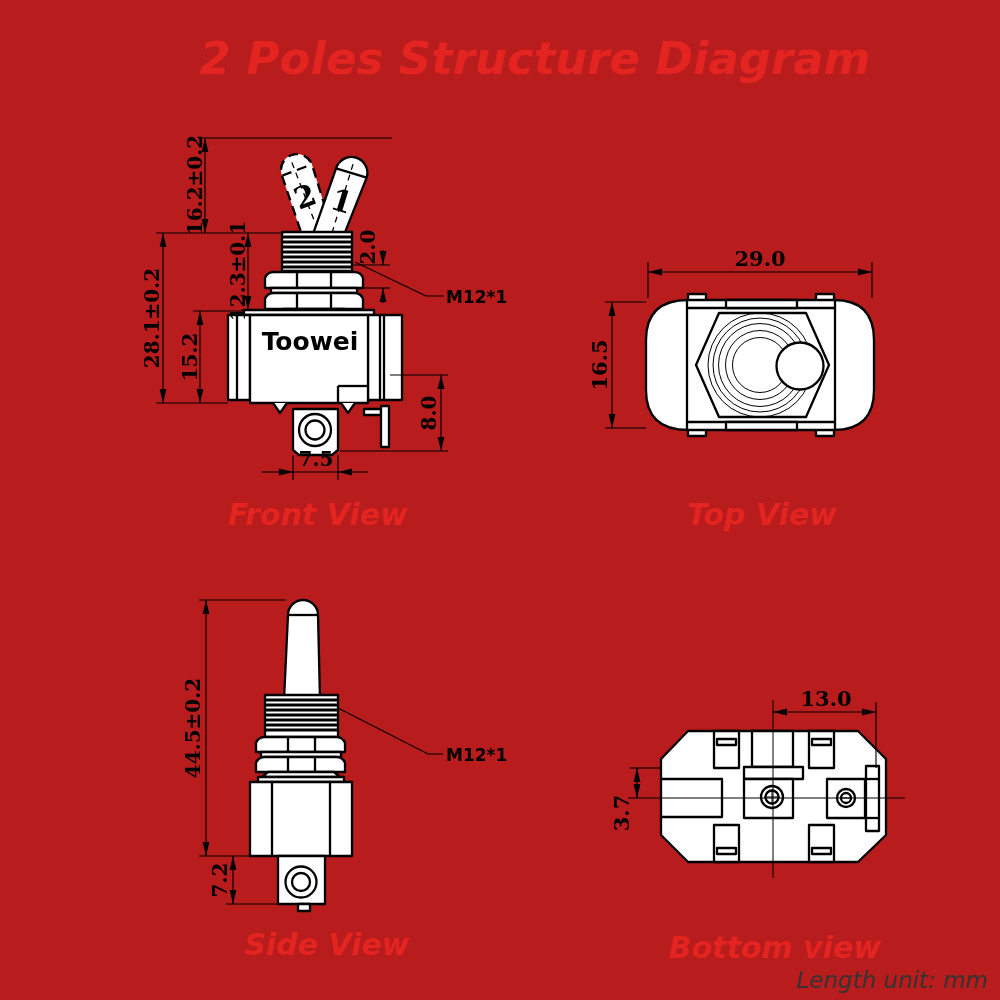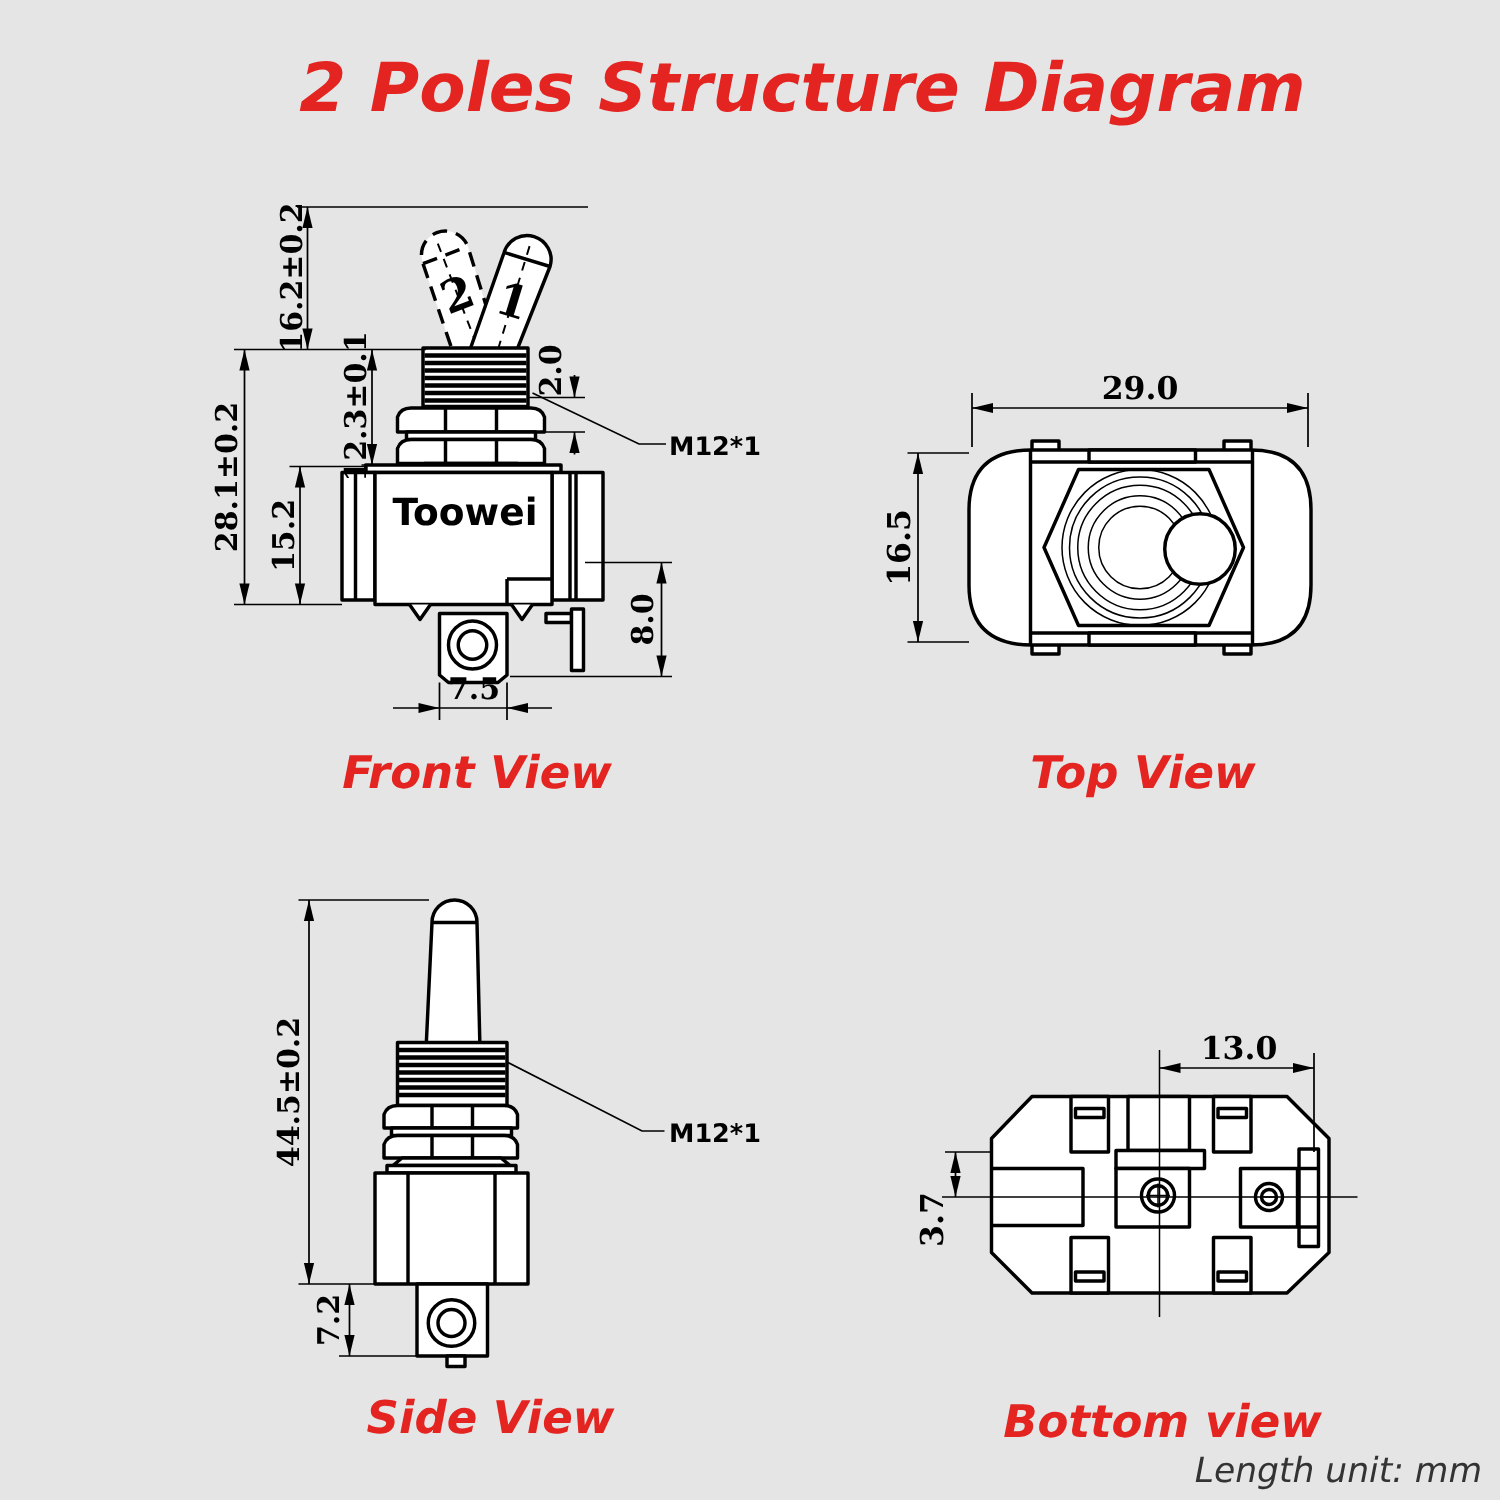--- a/index.html
+++ b/index.html
@@ -1,16 +1,16 @@
 <!DOCTYPE html>
 <html><head>
 <meta charset="utf-8">
 <style>
   html,body{margin:0;padding:0;background:#fff;}
-  .stage{position:relative;width:1000px;height:1000px;background:#e5e5e5;overflow:hidden;
+  .stage{position:relative;width:1000px;height:1000px;background:#b91c1c;overflow:hidden;
          font-family:"DejaVu Sans",sans-serif;}
   svg{position:absolute;left:0;top:0;}
   .ol{fill:#ffffff;stroke:#000;stroke-width:2.3;stroke-linejoin:round;}
   .ln{fill:none;stroke:#000;stroke-width:2.3;stroke-linecap:butt;stroke-linejoin:round;}
   .thick{stroke-width:3;}
   .thin{fill:none;stroke:#000;stroke-width:1.15;}
   .cl{fill:none;stroke:#000;stroke-width:1;}
   .dash{stroke-dasharray:10 6;}
   .cdash{stroke-dasharray:6 5;stroke-width:1.3;}
   .dimtxt{font-family:"DejaVu Serif",serif;font-weight:bold;font-size:20px;fill:#000;}

